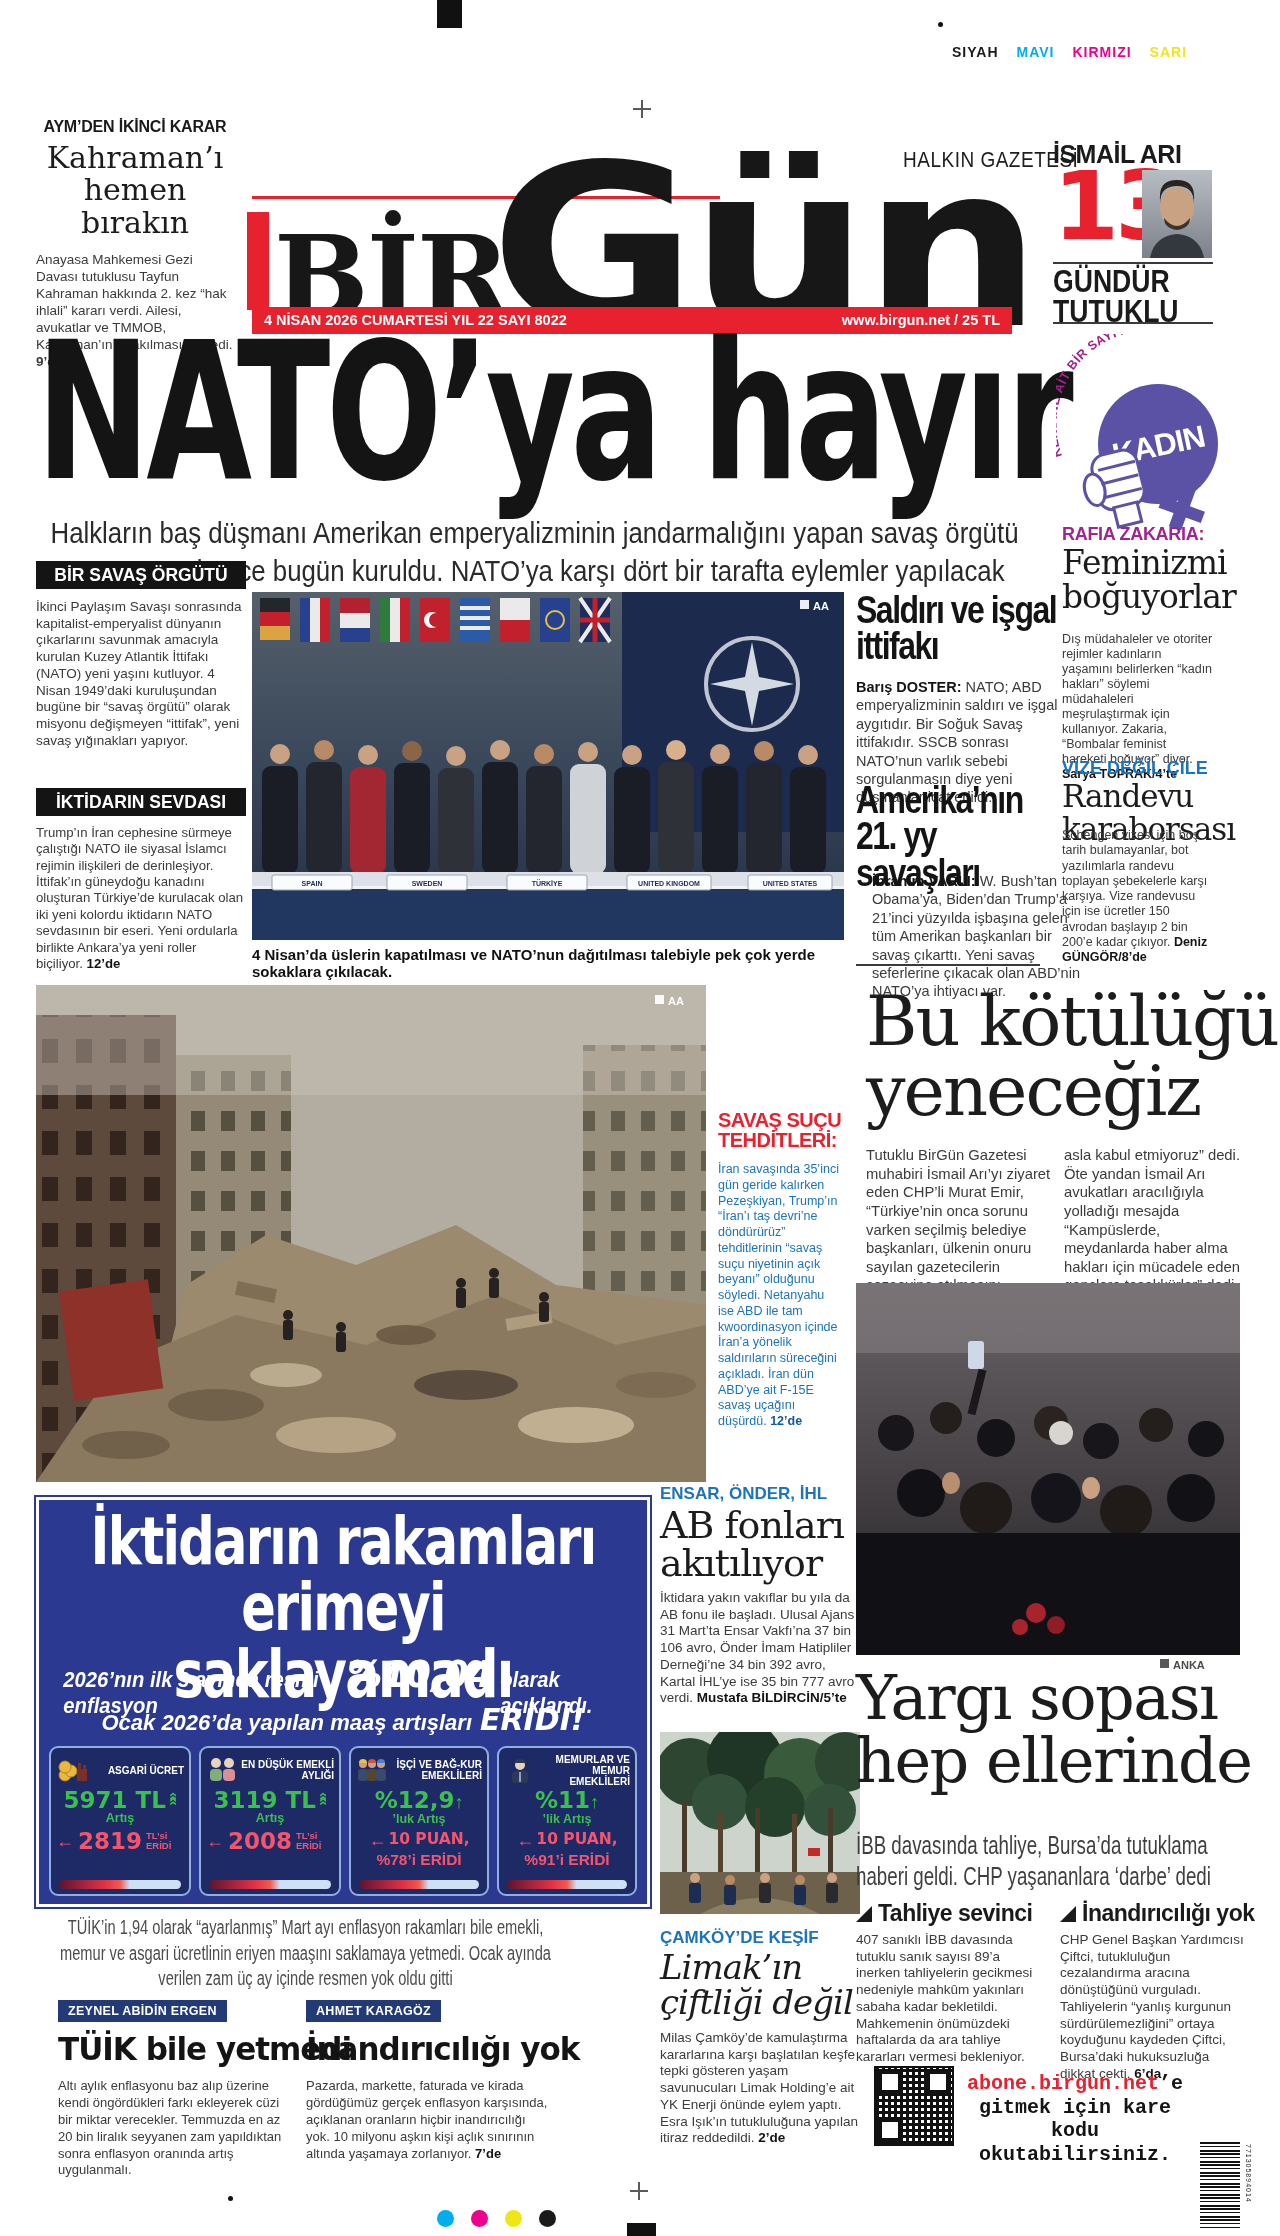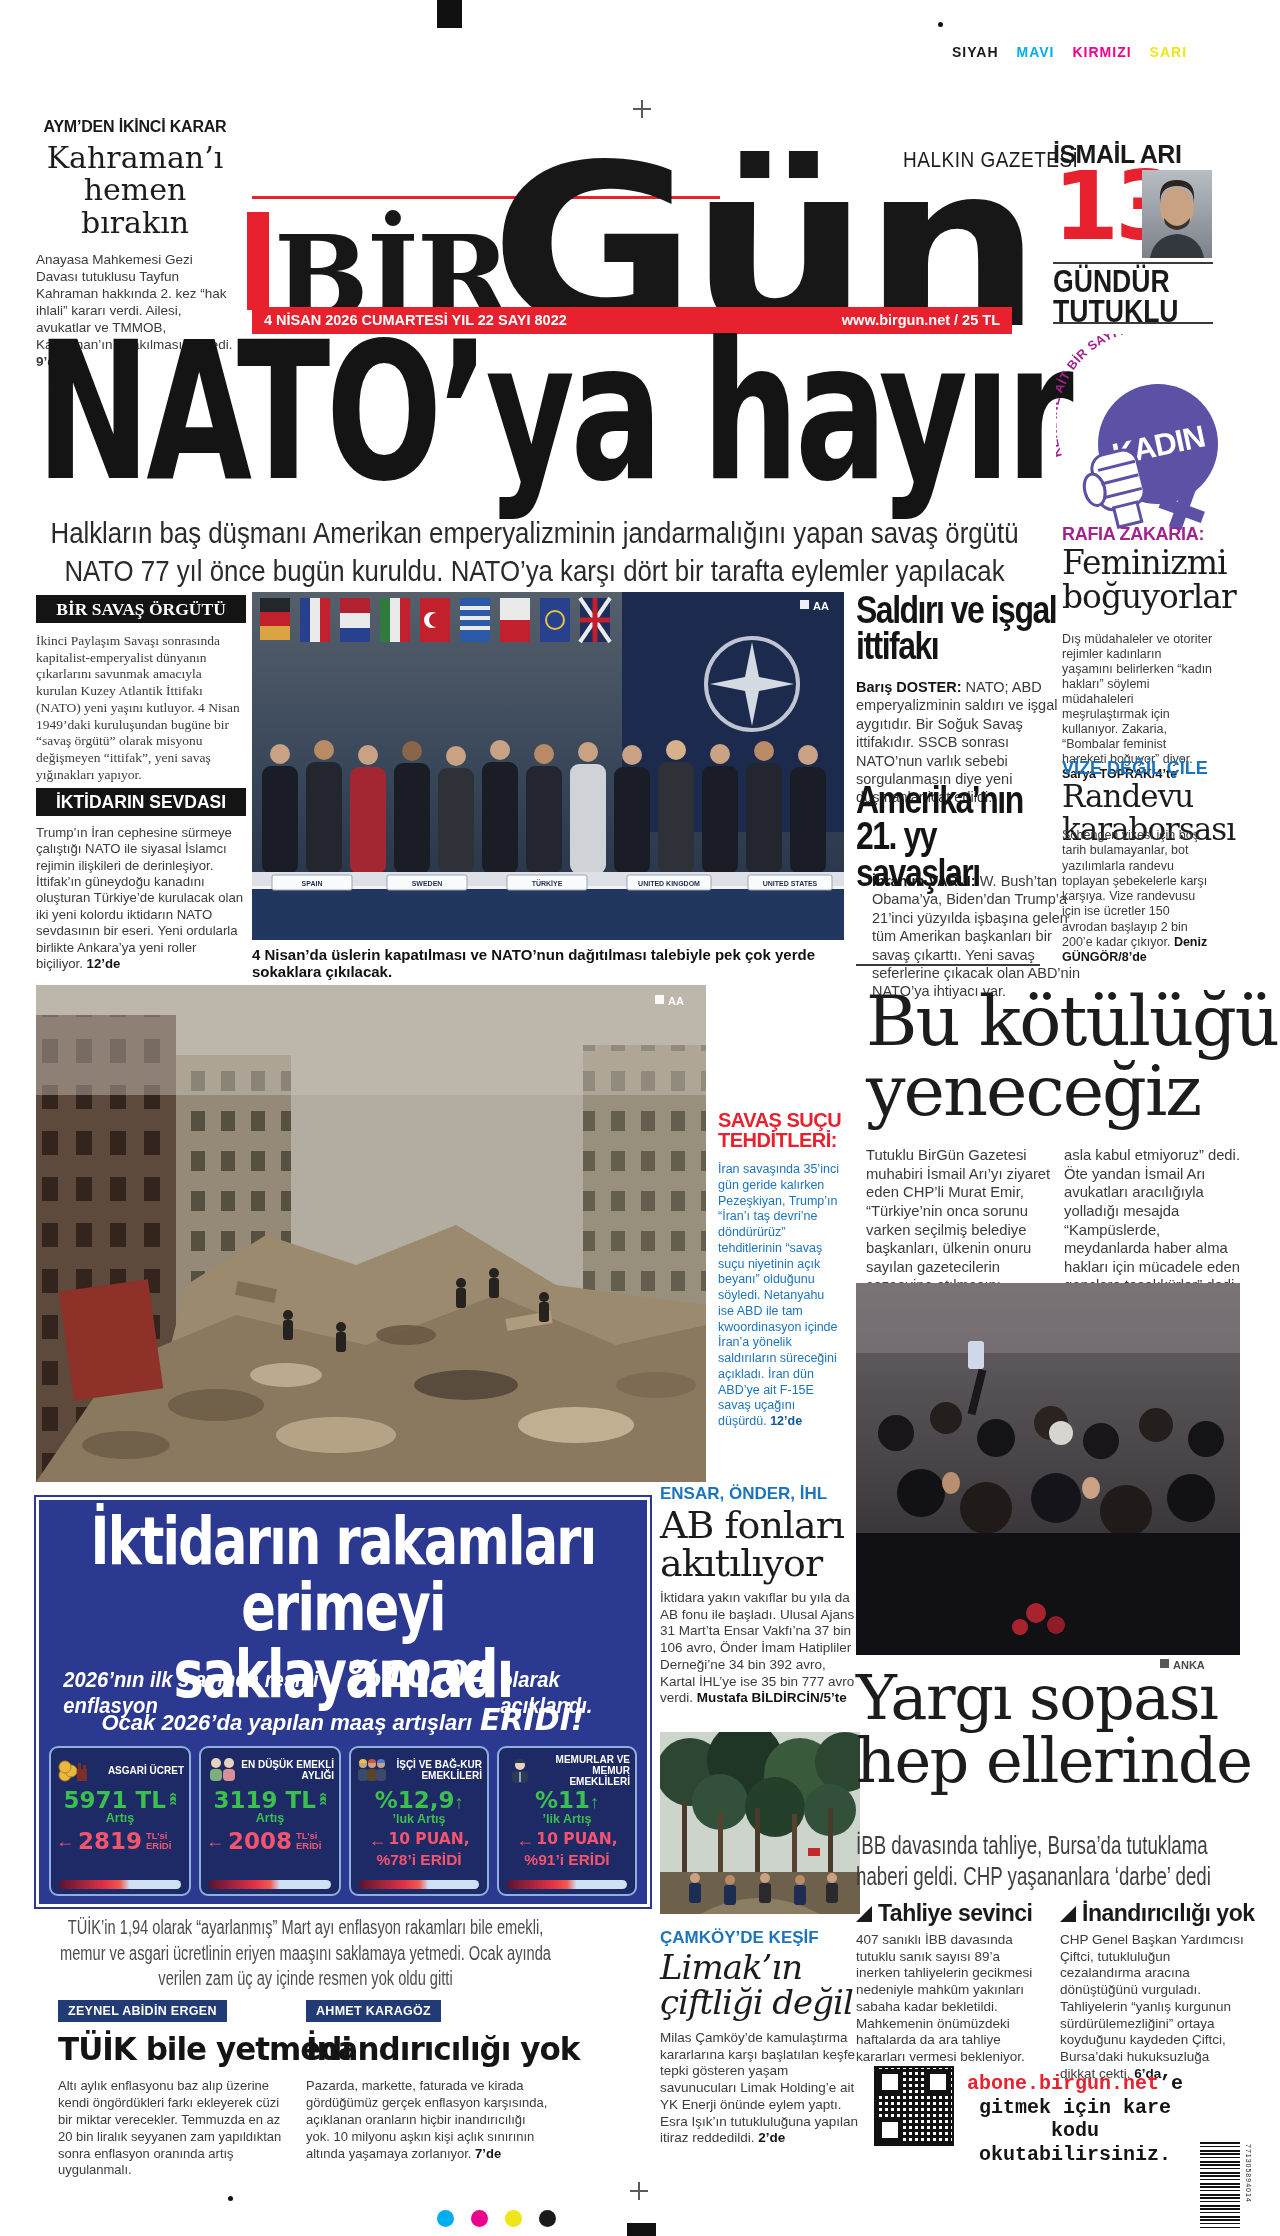--- a/index.html
+++ b/index.html
@@ -118,21 +118,21 @@
     <span style="display:block;">TUTUKLU</span>
   </div>
   <div class="abs" style="left:1053px;top:322px;width:160px;height:2px;background:#3a3a3a;"></div>
 
   <div class="abs mega" style="left:36px;top:318px;">NATO’ya hayır</div>
   <div class="abs deckline" style="left:40px;top:514px;width:1150px;">
     <span style="display:block;">Halkların baş düşmanı Amerikan emperyalizminin jandarmalığını yapan savaş örgütü</span>
     <span style="display:block;">NATO 77 yıl önce bugün kuruldu. NATO’ya karşı dört bir tarafta eylemler yapılacak</span>
   </div>
 
-  <div class="abs" style="left:36px;top:595px;width:210px;font-family:Liberation Serif, serif;">
+  <div class="abs" style="left:36px;top:561px;width:210px;">
     <div class="kbox" style="font-size:17.5px;line-height:28px;height:28px;">BİR SAVAŞ ÖRGÜTÜ</div>
     <p class="bodyS" style="font-size:13.5px;line-height:1.24;margin:10px 0 0 0;">İkinci Paylaşım Savaşı sonrasında kapitalist-emperyalist dünyanın çıkarlarını savunmak amacıyla kurulan Kuzey Atlantik İttifakı (NATO) yeni yaşını kutluyor. 4 Nisan 1949’daki kuruluşundan bugüne bir “savaş örgütü” olarak misyonu değişmeyen “ittifak”, yeni savaş yığınakları yapıyor.</p>
   </div>
   <div class="abs" style="left:36px;top:788px;width:210px;">
     <div class="kbox" style="font-size:17.5px;line-height:28px;height:28px;">İKTİDARIN SEVDASI</div>
     <p class="bodyS" style="font-size:13.2px;line-height:1.24;margin:9px 0 0 0;"><span>Trump’ın İran cephesine sürmeye çalıştığı NATO ile siyasal İslamcı rejimin ilişkileri de derinleşiyor. İttifak’ın güneydoğu kanadını oluşturan Türkiye’de kurulacak olan iki yeni kolordu iktidarın NATO sevdasının bir eseri. Yeni ordularla birlikte Ankara’ya yeni roller biçiliyor. </span><span class="b" style="color:#141414;">12’de</span></p>
   </div>
 
   <svg class="abs" style="left:252px;top:592px;" width="592" height="348" viewBox="0 0 592 348">
     <defs>

